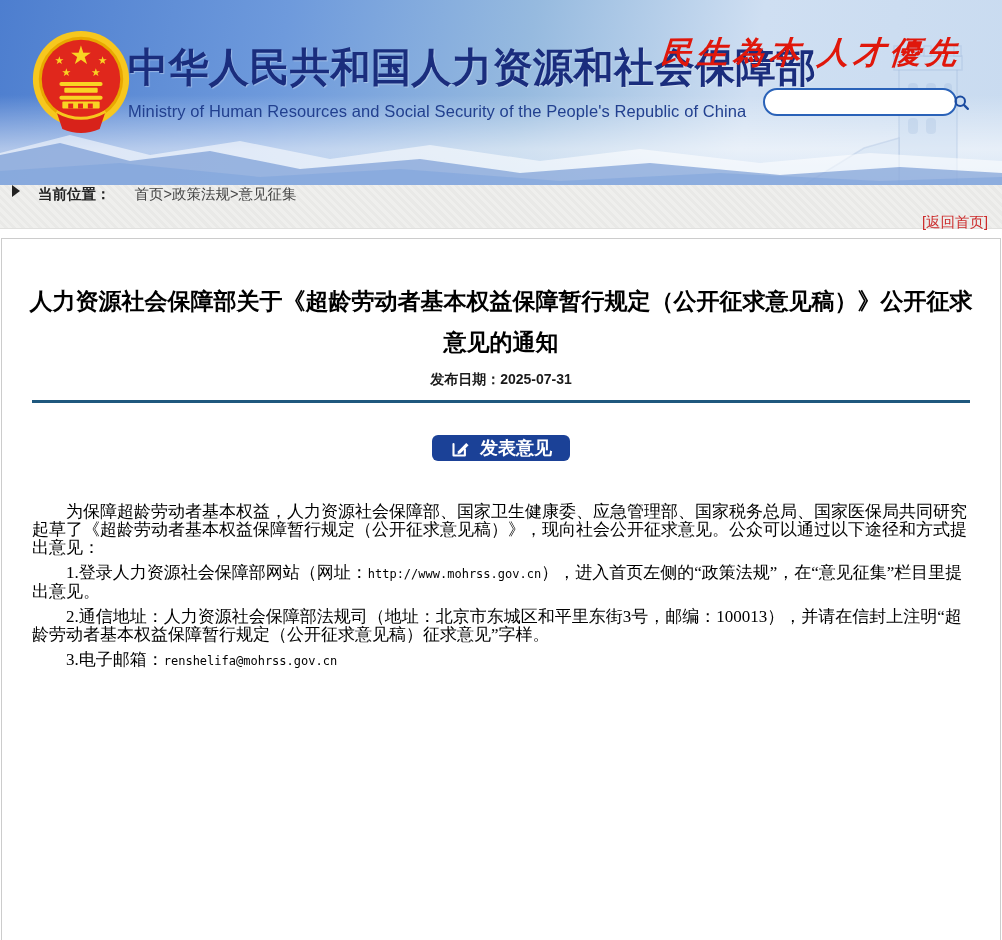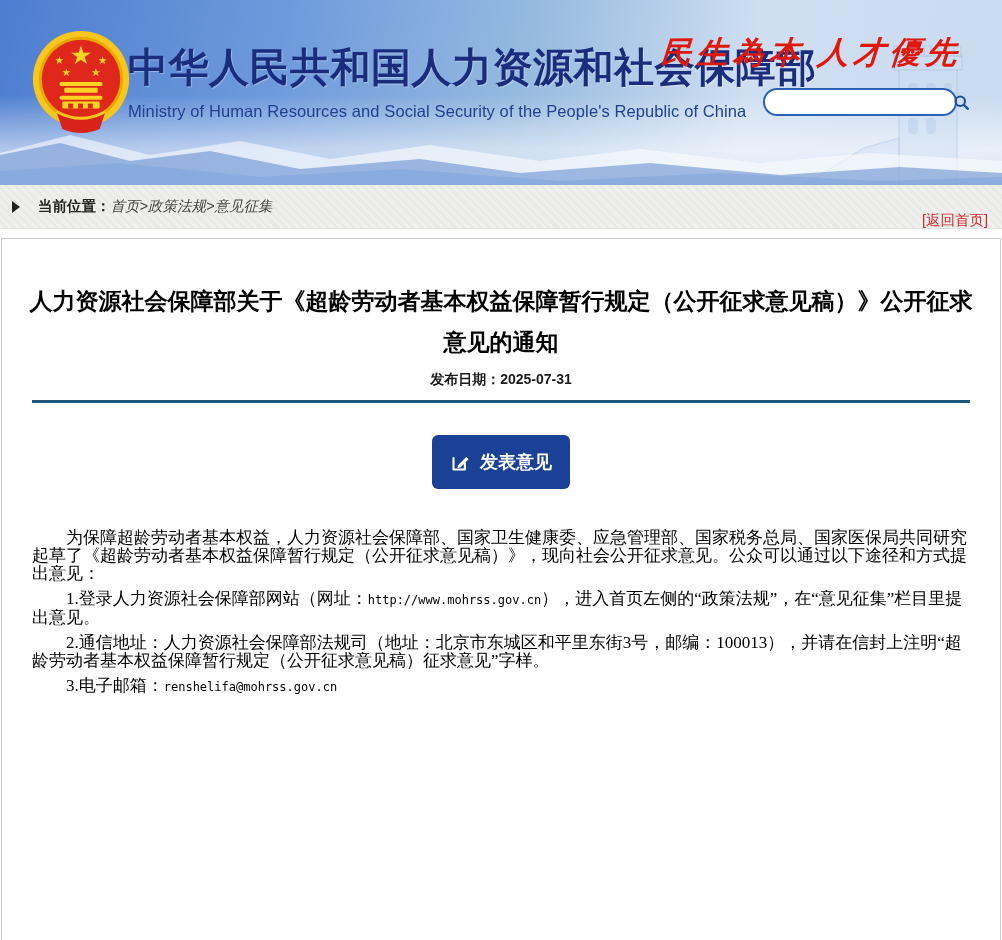--- a/index.html
+++ b/index.html
@@ -33,49 +33,49 @@
   .searchbox { position: absolute; right: 45px; top: 88px; width: 194px; height: 28px;
     background: #fff; border: 2px solid #2a62b8; border-radius: 15px;
     display: flex; align-items: center; }
   .searchbox input { flex: 1; border: none; outline: none; background: transparent;
     height: 20px; margin-left: 12px; font-size: 13px; }
   .search-btn { width: 26px; height: 24px; display: flex; align-items: center;
     justify-content: center; cursor: pointer; }
 
   
   .breadcrumb {
-    width: 1002px; height: 44px; display: flex; align-items: center;
+    width: 1002px; height: 44px; display: flex; align-items: flex-start;
     background: repeating-linear-gradient(45deg, #efefed 0 3px, #e9e9e7 3px 6px);
     border-bottom: 1px solid #e0e0de;
     font-size: 14.5px;
   }
   .bc-arrow { width: 0; height: 0; border-left: 8px solid #222; border-top: 6px solid transparent;
     border-bottom: 6px solid transparent; margin-left: 12px; }
   .bc-label { font-weight: bold; color: #222; margin-left: 18px; }
-  .bc-path { color: #444; margin-left: 0; cursor: pointer; font-style: italic; }
+  .bc-path { color: #444; margin-left: 24px; cursor: pointer; }
   .bc-back { margin-left: auto; margin-right: 14px; color: #cc2a2a; text-decoration: none; cursor: pointer; margin-top: 28px; }
 
   
   .content-box {
     margin: 9px 1px 0 1px; border: 1px solid #cccccc; border-bottom: none;
     background: #fff; min-height: 702px; padding-top: 42px; position: relative;
   }
   .article-title {
     max-width: 945px; margin: 0 auto; text-align: center;
     font-size: 23px; line-height: 41px; font-weight: bold; color: #000;
     font-family: "Liberation Sans", sans-serif;
   }
   .pub-date { text-align: center; font-size: 14px; font-weight: bold; color: #1a1a1a; margin-top: 8px; }
   .divider { border: none; border-top: 3px solid #1f587e; margin: 11px 30px 0 30px; }
 
   .btn-row { text-align: center; margin-top: 32px; }
   .opinion-btn {
     display: inline-flex; align-items: center; gap: 9px;
     background: #1b4197; color: #fff; border: none; border-radius: 6px;
-    height: 54px; padding: 0 18px; font-size: 18px; font-weight: bold;
+    height: 26px; padding: 0 18px; font-size: 18px; font-weight: bold;
     font-family: "Liberation Sans", sans-serif; cursor: pointer;
   }
 
   .body-text { margin-top: 40px; padding: 0 30px; font-family: "Liberation Serif", serif;
     font-size: 17px; line-height: 18px; color: #000; }
   .body-text p { text-indent: 2em; margin-bottom: 7px; }
   .mono { font-family: "DejaVu Sans Mono", monospace; font-size: 12px; }
 </style>
 </head>
 <body>

